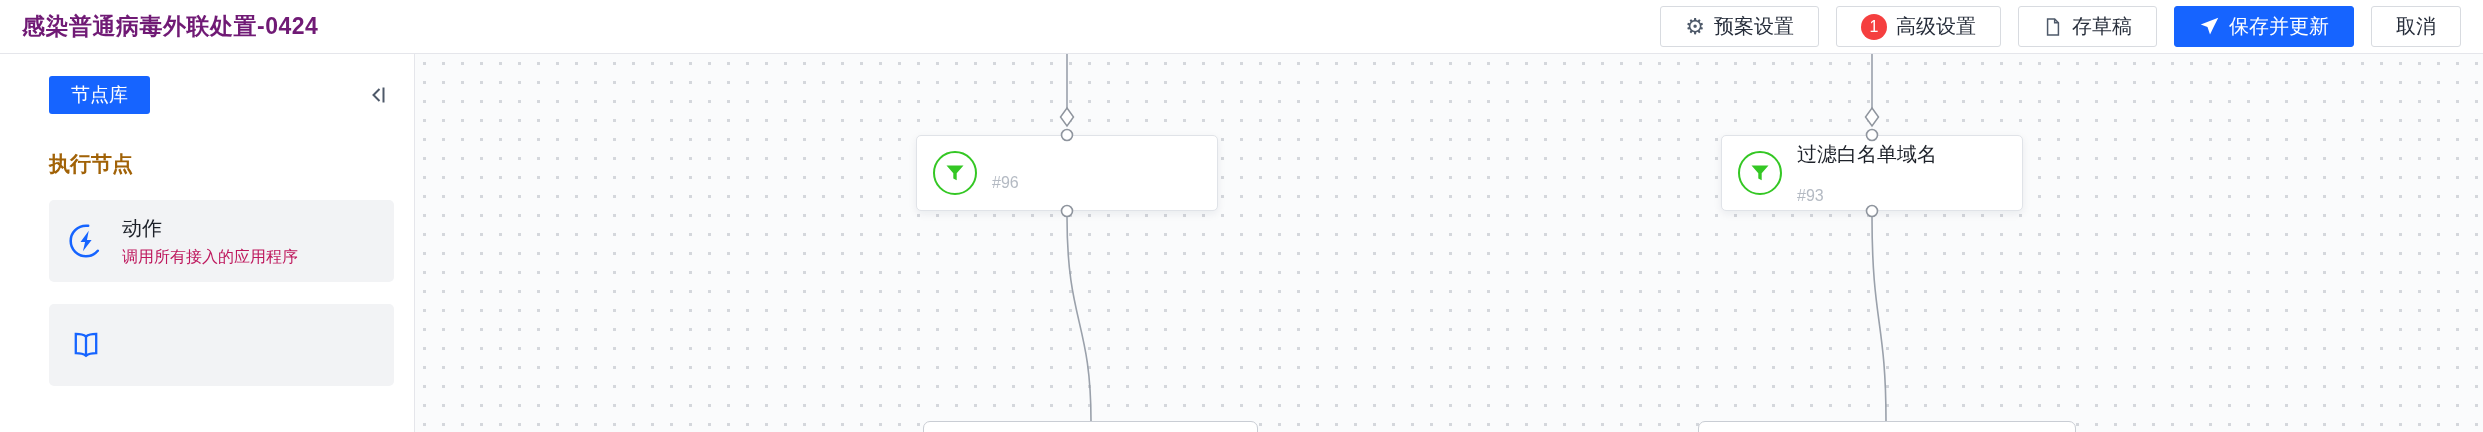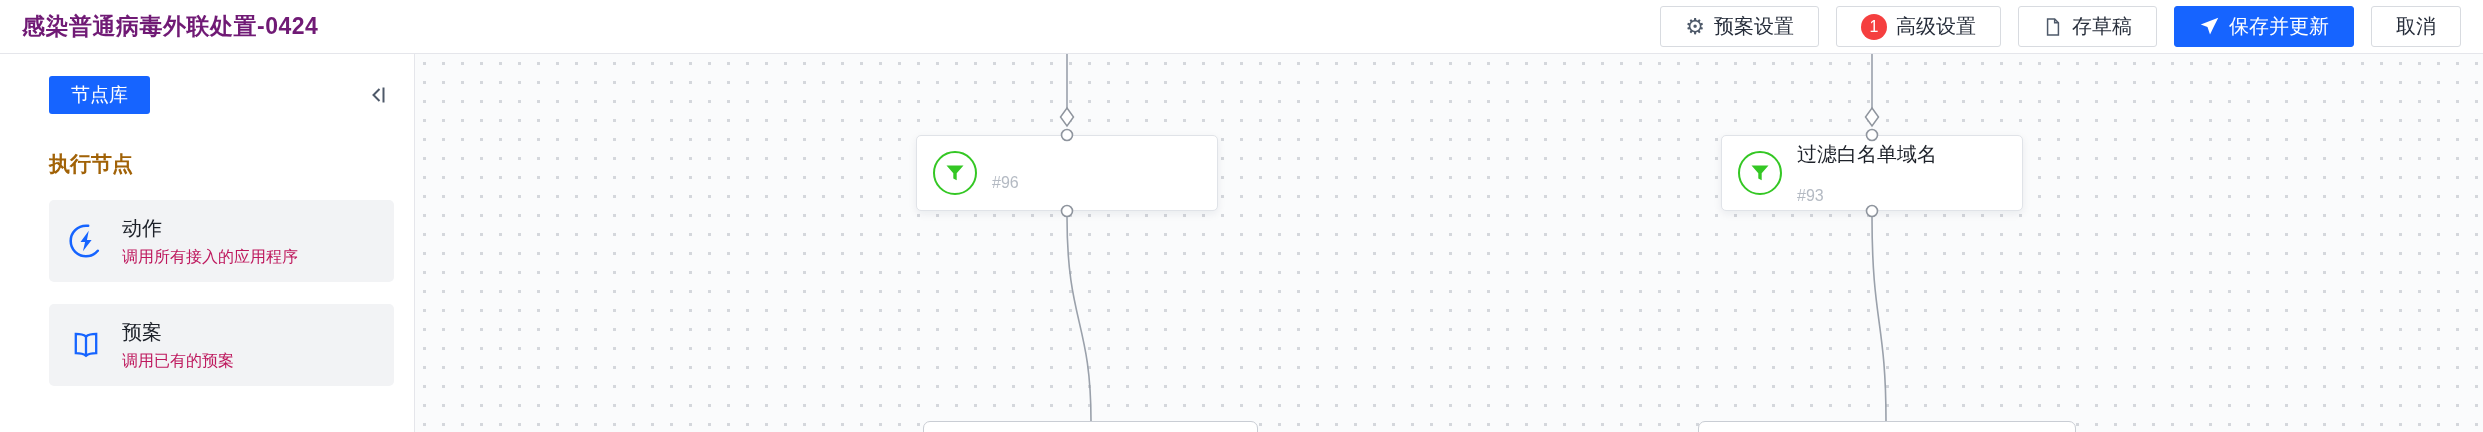--- a/index.html
+++ b/index.html
@@ -127,24 +127,20 @@
       </div>
     </div>
 
     <div class="side-card">
       <span class="card-icon">
         <svg width="36" height="36" viewBox="0 0 36 36">
           <path d="M18 9.5c-2.6-2-6.2-2.6-10.2-2.6v19.3c4 0 7.6.6 10.2 2.6 2.6-2 6.2-2.6 10.2-2.6V6.9c-4 0-7.6.6-10.2 2.6z" fill="none" stroke="#1664ff" stroke-width="2.3"></path>
           <path d="M18 9.5v19.3" stroke="#1664ff" stroke-width="2.3"></path>
         </svg>
       </span>
-      <div>
-        <div class="card-title">预案</div>
-        <div class="card-sub">调用已有的预案</div>
-      </div>
     </div>
   </aside>
 
   <div class="canvas">
 
     <div class="node" style="left:501px; top:81px;">
       <span class="node-icon">
         <svg width="24" height="24" viewBox="0 0 24 24">
             <path d="M3.5 4.5h17l-6.8 7.8v7l-3.4-1.9v-5.1z" fill="#34c724"></path>
           </svg>

